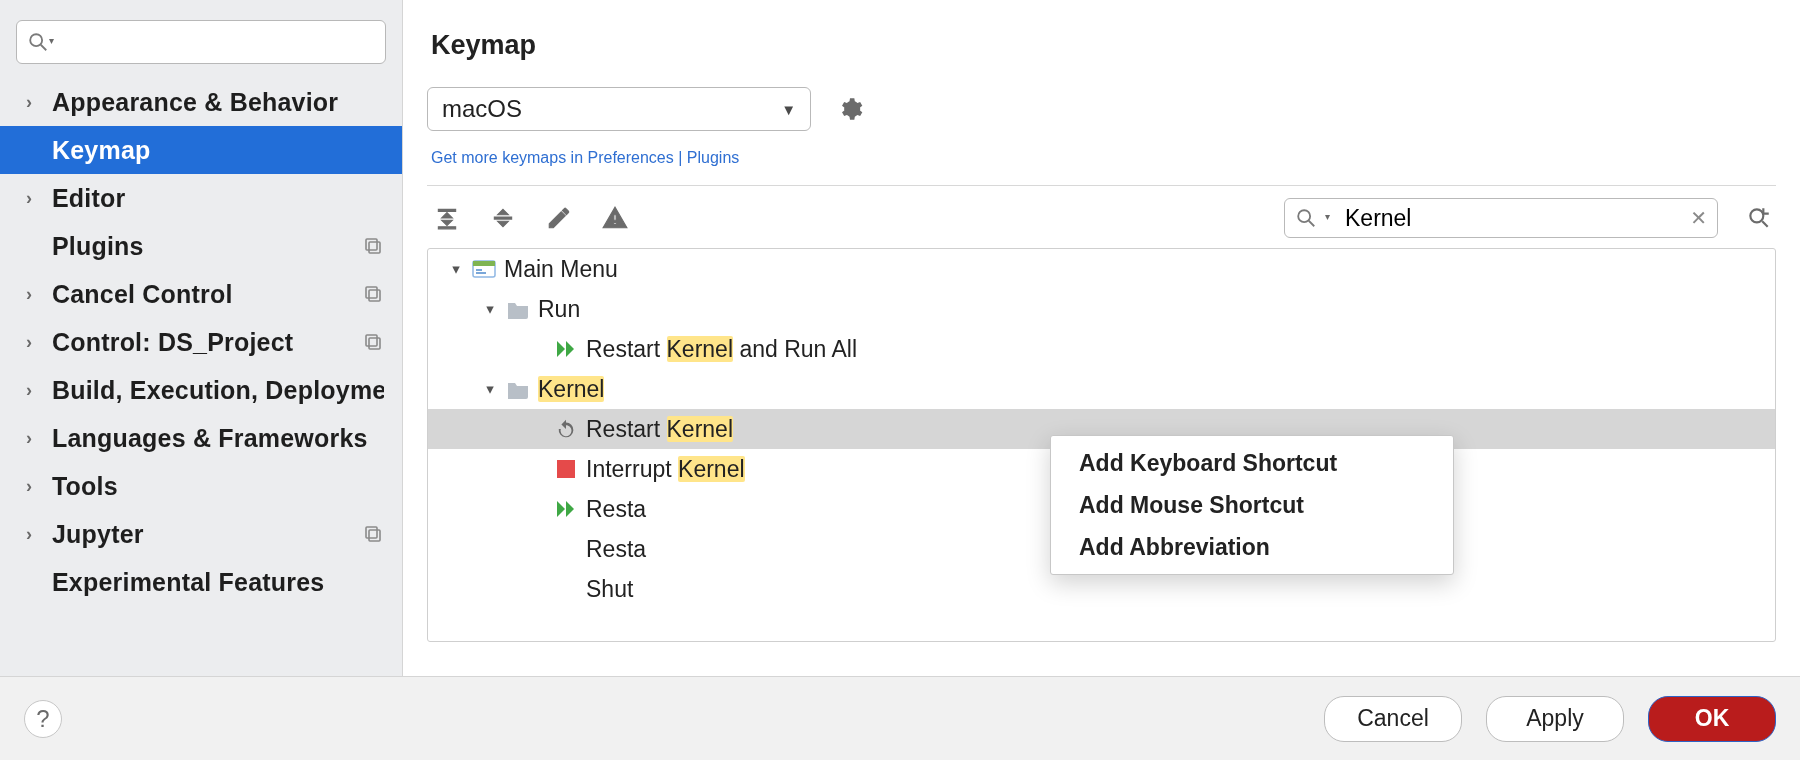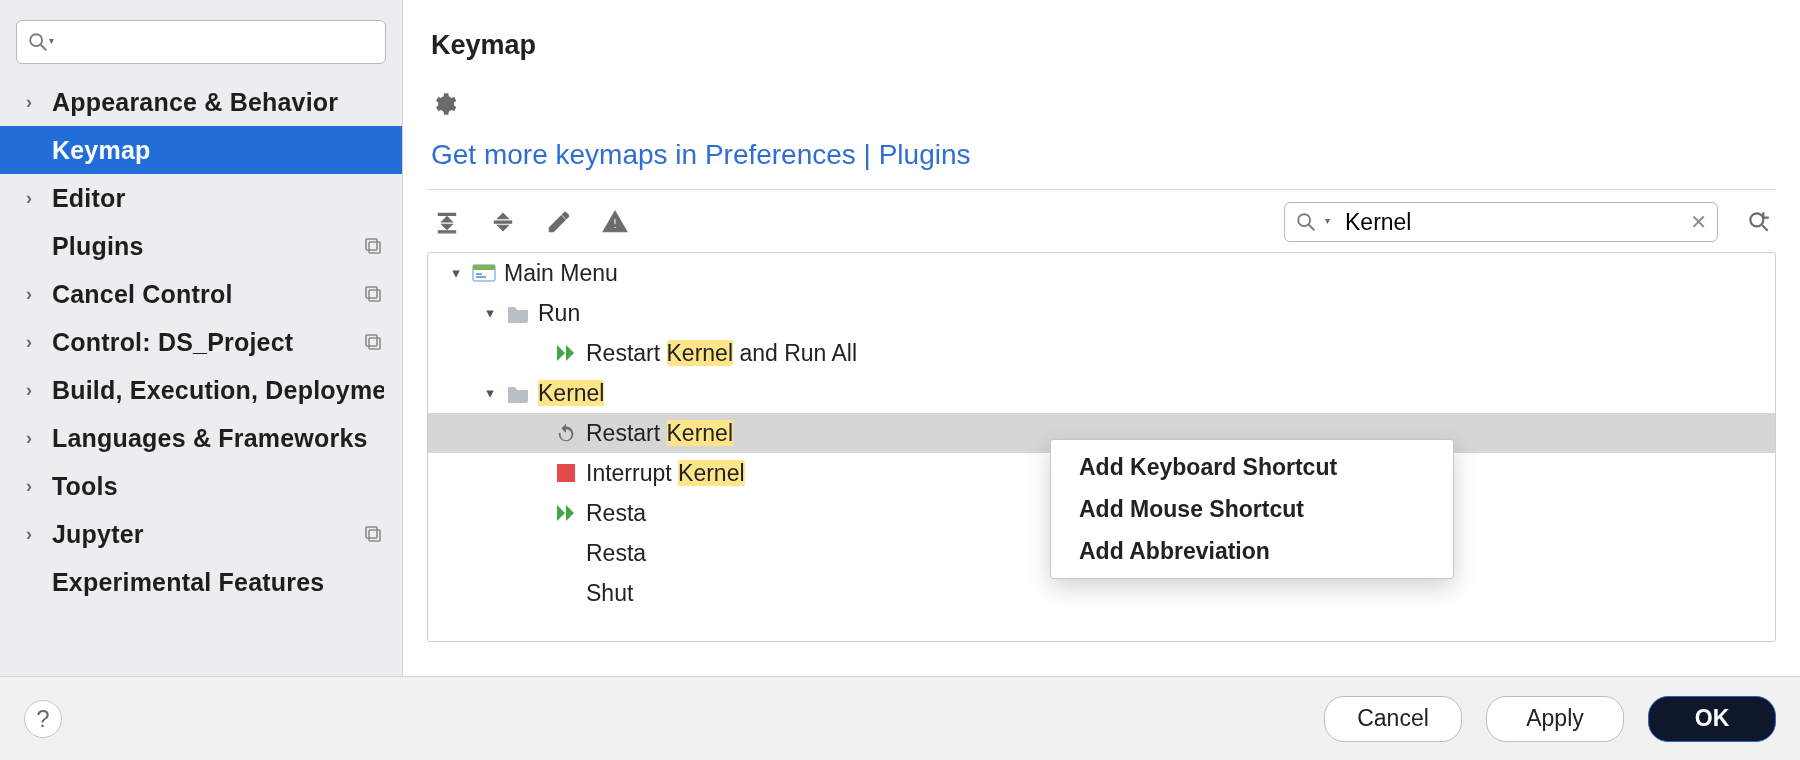--- a/index.html
+++ b/index.html
@@ -25,21 +25,21 @@
   .side-item .multi-icon svg { width: 20px; height: 20px; fill: #8a8a8a; }
 
   
   .main { flex: 1; background: #fff; display: flex; flex-direction: column; padding: 0 24px; position: relative; }
   .main-title { font-size: 27px; font-weight: 700; padding: 30px 0 26px 4px; }
   .keymap-row { display: flex; align-items: center; gap: 22px; margin-bottom: 14px; }
   .keymap-select { display: flex; align-items: center; justify-content: space-between; width: 384px; height: 44px; border: 1px solid #b9b9b9; border-radius: 6px; padding: 0 14px; font-size: 24px; background: #fff; }
   .keymap-select .tri { font-size: 15px; color: #4a4a4a; }
   .gear-btn { width: 34px; height: 34px; display: flex; align-items: center; justify-content: center; }
   .gear-btn svg { width: 26px; height: 26px; fill: #6b6b6b; }
-  .keymap-link { color: #2f6fd2; font-size: 28px; margin: 4px 0 18px 4px; cursor: pointer; }
+  .keymap-link { color: #2f6fd2; font-size: 16px; margin: 4px 0 18px 4px; cursor: pointer; }
   .divider { height: 1px; background: #d8d8d8; margin-bottom: 8px; }
 
   .tool-row { display: flex; align-items: center; gap: 24px; padding: 4px 0 10px 4px; }
   .tool-row .spacer { flex: 1; }
   .tool-btn { width: 32px; height: 32px; display: flex; align-items: center; justify-content: center; }
   .tool-btn svg { width: 26px; height: 26px; fill: #6b6b6b; stroke: #6b6b6b; }
   .action-search { display: flex; align-items: center; width: 434px; height: 40px; border: 1px solid #b9b9b9; border-radius: 6px; background: #fff; padding: 0 10px; gap: 8px; }
   .action-search svg.mag { width: 22px; height: 22px; fill: #777; }
   .action-search input { border: none; outline: none; flex: 1; font-size: 23px; }
   .action-search .clear { font-size: 20px; color: #8a8a8a; cursor: pointer; }
@@ -63,21 +63,21 @@
 
   
   .ctx-menu { position: absolute; left: 622px; top: 186px; width: 404px; background: #fff; border: 1px solid #c7c7c7; box-shadow: 0 8px 24px rgba(0,0,0,.18); border-radius: 3px; padding: 6px 0; }
   .ctx-item { height: 42px; display: flex; align-items: center; padding: 0 28px; font-size: 23px; font-weight: bold; }
 
   
   .footer { height: 84px; background: #f1f1f1; border-top: 1px solid #d5d5d5; display: flex; align-items: center; padding: 0 24px; gap: 24px; }
   .footer .spacer { flex: 1; }
   .help-btn { width: 38px; height: 38px; border: 1px solid #c7c7c7; border-radius: 50%; display: flex; align-items:center; justify-content:center; font-size: 24px; color: #6a6a6a; background:#fff; }
   .btn { height: 46px; min-width: 138px; border-radius: 20px; border: 1px solid #bdbdbd; background: #fff; font-size: 23px; display:flex; align-items:center; justify-content:center; padding: 0 22px; }
-  .btn.primary { background: #0f172a; border-color:#2e63c6; color: #fff; font-weight: 600; min-width: 128px; }
+  .btn.primary { background: #b91c1c; border-color:#2e63c6; color: #fff; font-weight: 600; min-width: 128px; }
 </style>
 </head>
 <body>
 
 <div class="content">
 
   <div class="sidebar">
     <div class="side-search">
       <div class="side-search-inner">
         <svg viewBox="0 0 24 24">
@@ -157,20 +157,24 @@
           <span class="arrow"></span>
           <span class="label">Experimental Features</span>
         </div>
     </div>
   </div>
 
   <div class="main">
     <div class="main-title">Keymap</div>
 
     <div class="keymap-row">
+      <div class="keymap-select">
+        <span>macOS</span>
+        <span class="tri">▼</span>
+      </div>
       <div class="gear-btn">
         <svg viewBox="0 0 24 24">
             <path d="M12 8a4 4 0 1 0 0 8 4 4 0 0 0 0-8zm9.4 4a7.5 7.5 0 0 0-.13-1.4l2.1-1.63-2-3.46-2.5.84a7.5 7.5 0 0 0-2.42-1.4L16 2h-4l-.45 2.95a7.5 7.5 0 0 0-2.42 1.4l-2.5-.84-2 3.46 2.1 1.63A7.5 7.5 0 0 0 6.6 12c0 .48.05.95.13 1.4l-2.1 1.63 2 3.46 2.5-.84c.72.6 1.54 1.07 2.42 1.4L12 22h4l.45-2.95c.88-.33 1.7-.8 2.42-1.4l2.5.84 2-3.46-2.1-1.63c.08-.45.13-.92.13-1.4z"></path>
           </svg>
       </div>
     </div>
     <div class="keymap-link">Get more keymaps in Preferences | Plugins</div>
     <div class="divider"></div>
 
     <div class="tool-row">

